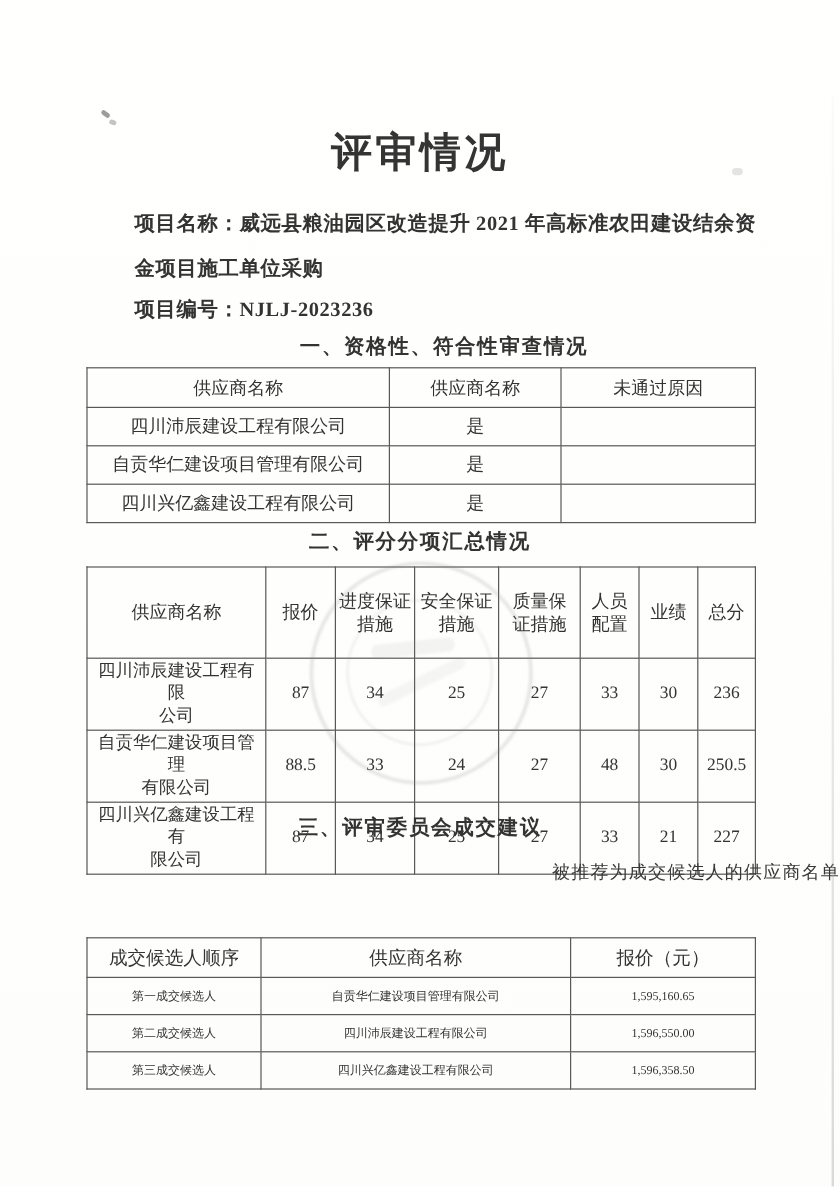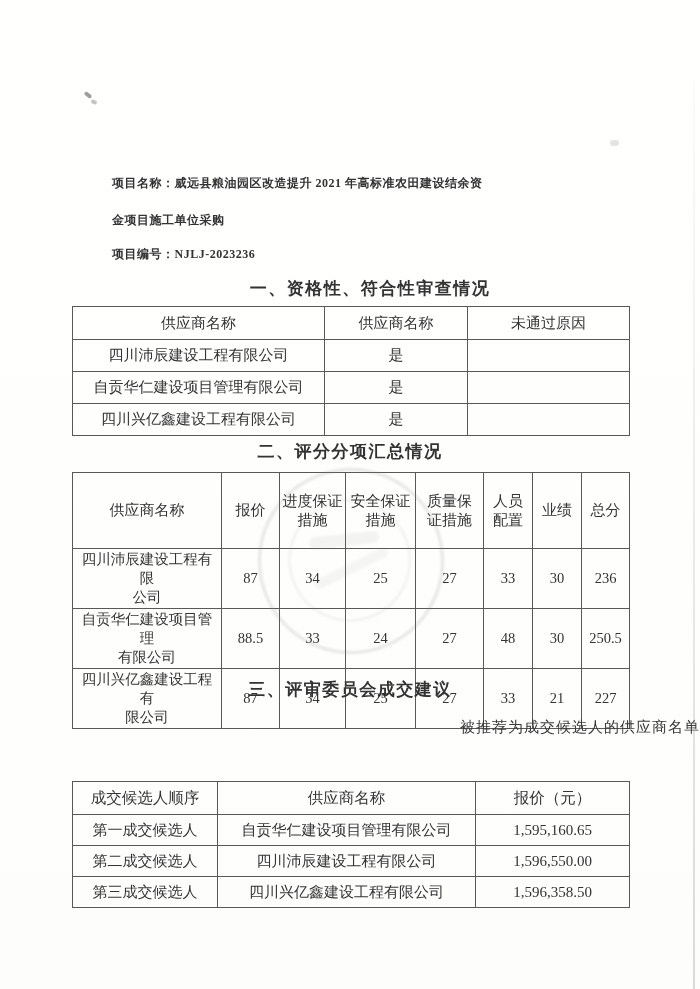--- a/index.html
+++ b/index.html
@@ -10,21 +10,21 @@
     font-family:"Liberation Serif","DejaVu Serif",serif;
     color:#2e2e2e;
   }
   .doc-title {
     position:absolute; top:104px; left:0; width:700px;
     text-align:center; font-size:34px; letter-spacing:3px; font-weight:600;
     color:#343434;
   }
   .body-line {
     position:absolute; left:112px; width:500px;
-    font-size:12px; font-weight:600; letter-spacing:0.5px; color:#333;
+    font-size:17px; font-weight:600; letter-spacing:0.5px; color:#333;
     white-space:nowrap;
   }
   .line-pn1 { top:175px; }
   .line-pn2 { top:212px; }
   .line-pc  { top:246px; }
   .sec-heading {
     position:absolute; left:0; width:700px; text-align:center;
     font-size:17px; font-weight:700; letter-spacing:1.5px; color:#333;
   }
   .h1 { top:277px;padding-left:20px; }
@@ -49,21 +49,21 @@
   .t2 { top:472px; }
   .t2 th { font-size:15px; }
   .t2 thead tr { height:76px; }
   .t2 tbody tr { height:38px; }
   .t2 td { font-size:14.5px; }
   .t2 td.name { white-space:pre-line; line-height:19px; }
   .t3 { top:781px; }
   .t3 thead tr { height:33px; }
   .t3 tbody tr { height:31px; }
   .t3 th { font-size:15.5px; }
-  .t3 td { font-size:15px; }
+  .t3 td { font-size:10px; }
   
   .seal {
     position:absolute; left:258px; top:468px; width:180px; height:180px;
     border-radius:50%; border:3px solid rgba(135,135,135,0.20);
     transform:rotate(-18deg); filter:blur(0.8px); pointer-events:none; z-index:4;
   }
   .seal-inner {
     position:absolute; left:28px; top:28px; width:118px; height:118px;
     border-radius:50%; border:2px solid rgba(140,140,140,0.13);
   }
@@ -86,20 +86,21 @@
   .speck2 { position:absolute; left:91px; top:100px; width:6px; height:4px;
     background:#c4c4c4; border-radius:2px; transform:rotate(20deg); }
   .speck3 { position:absolute; left:610px; top:140px; width:9px; height:6px;
     background:#e4e4e4; border-radius:3px; }
 </style>
 </head>
 <body>
 
 <div class="page">
 
+  <div class="doc-title">评审情况</div>
 
   <div class="body-line line-pn1">项目名称：威远县粮油园区改造提升 2021 年高标准农田建设结余资</div>
   <div class="body-line line-pn2">金项目施工单位采购</div>
   <div class="body-line line-pc">项目编号：NJLJ-2023236</div>
 
   <div class="sec-heading h1">一、资格性、符合性审查情况</div>
 
   <table class="t1">
     <colgroup>
         <col style="width:252px">

